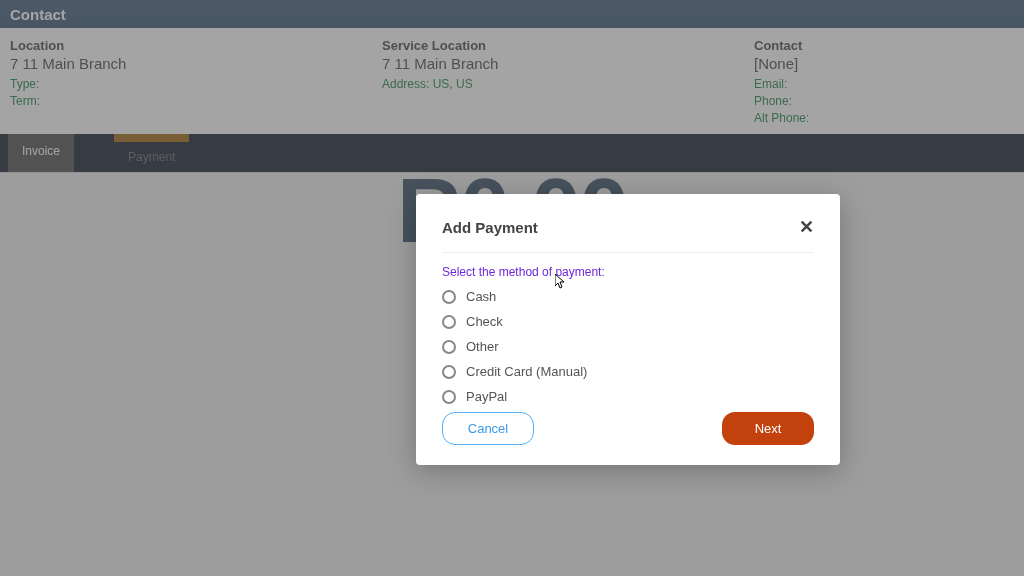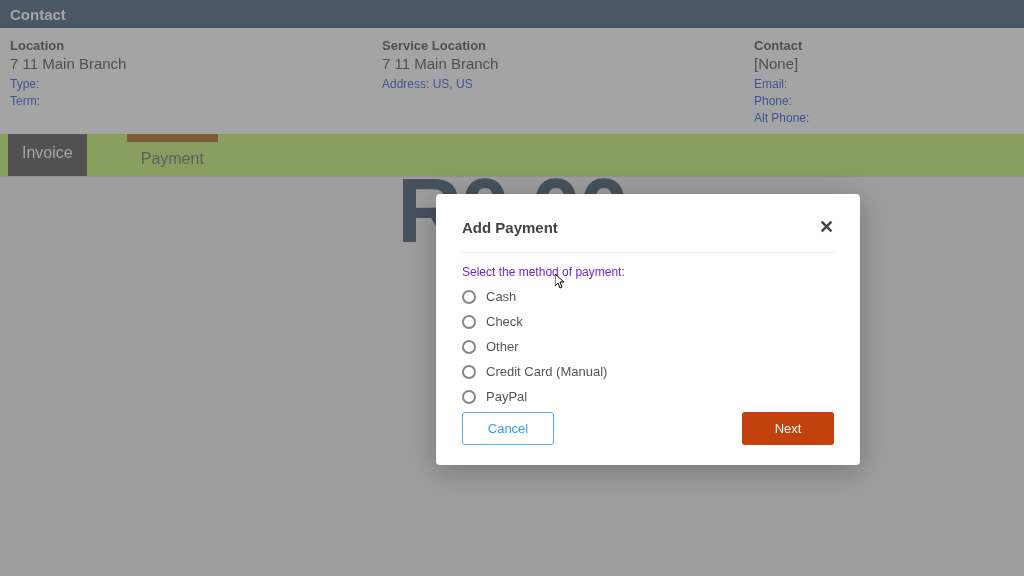--- a/index.html
+++ b/index.html
@@ -21,28 +21,28 @@
     background: #fff;
     padding: 10px 10px 8px;
     display: flex;
     font-size: 13px;
     color: #5a5a5a;
   }
   .info-col { flex: 1; }
   .info-col.contact { flex: 0 0 260px; }
   .info-heading { font-weight: 700; color: #444; margin-bottom: 2px; }
   .info-value { font-size: 15px; color: #444; margin-bottom: 4px; }
-  .info-line { font-size: 12px; color: #1d4ed8; line-height: 1.4; }
+  .info-line { font-size: 12px; color: #15803d; line-height: 1.4; }
 
   .tabs {
     display: flex;
     padding: 0 8px;
-    background: #bef264;
+    background: #0f172a;
     border-bottom: 1px solid #d4d4d4;
-    font-size: 16px;
+    font-size: 12px;
   }
   .tab {
     padding: 8px 14px;
     color: #666;
     cursor: pointer;
     border-top: 2px solid transparent;
   }
   .tab.active {
     background: #4b4b4b;
     color: #fff;
@@ -65,21 +65,21 @@
 
   .backdrop {
     position: absolute;
     inset: 0;
     background: rgba(90,90,90,0.55);
   }
 
   .modal {
     position: absolute;
     top: 194px;
-    left: 436px;
+    left: 416px;
     width: 424px;
     background: #fff;
     border-radius: 4px;
     box-shadow: 0 6px 28px rgba(0,0,0,0.25);
     padding: 22px 26px 20px;
   }
   .modal-head {
     display: flex;
     justify-content: space-between;
     align-items: center;
@@ -91,21 +91,21 @@
   .modal-sub { font-size: 12px; color: #6d28d9; margin: 12px 0 10px; }
   .opts { display: flex; flex-direction: column; gap: 10px; margin-bottom: 8px; }
   .opt { display: flex; align-items: center; gap: 10px; font-size: 13px; color: #555; cursor: pointer; }
   .radio {
     width: 14px; height: 14px; border: 2px solid #888; border-radius: 50%; flex-shrink: 0;
   }
   .modal-actions { display: flex; justify-content: space-between; }
   .btn {
     min-width: 92px;
     padding: 8px 15px;
-    border-radius: 3px;
+    border-radius: 13px;
     font-size: 13px;
     text-align: center;
     cursor: pointer;
     border: none;
   }
   .btn-cancel {
     background: #fff;
     border: 1px solid #56aef4;
     color: #3b9ae8;
   }

